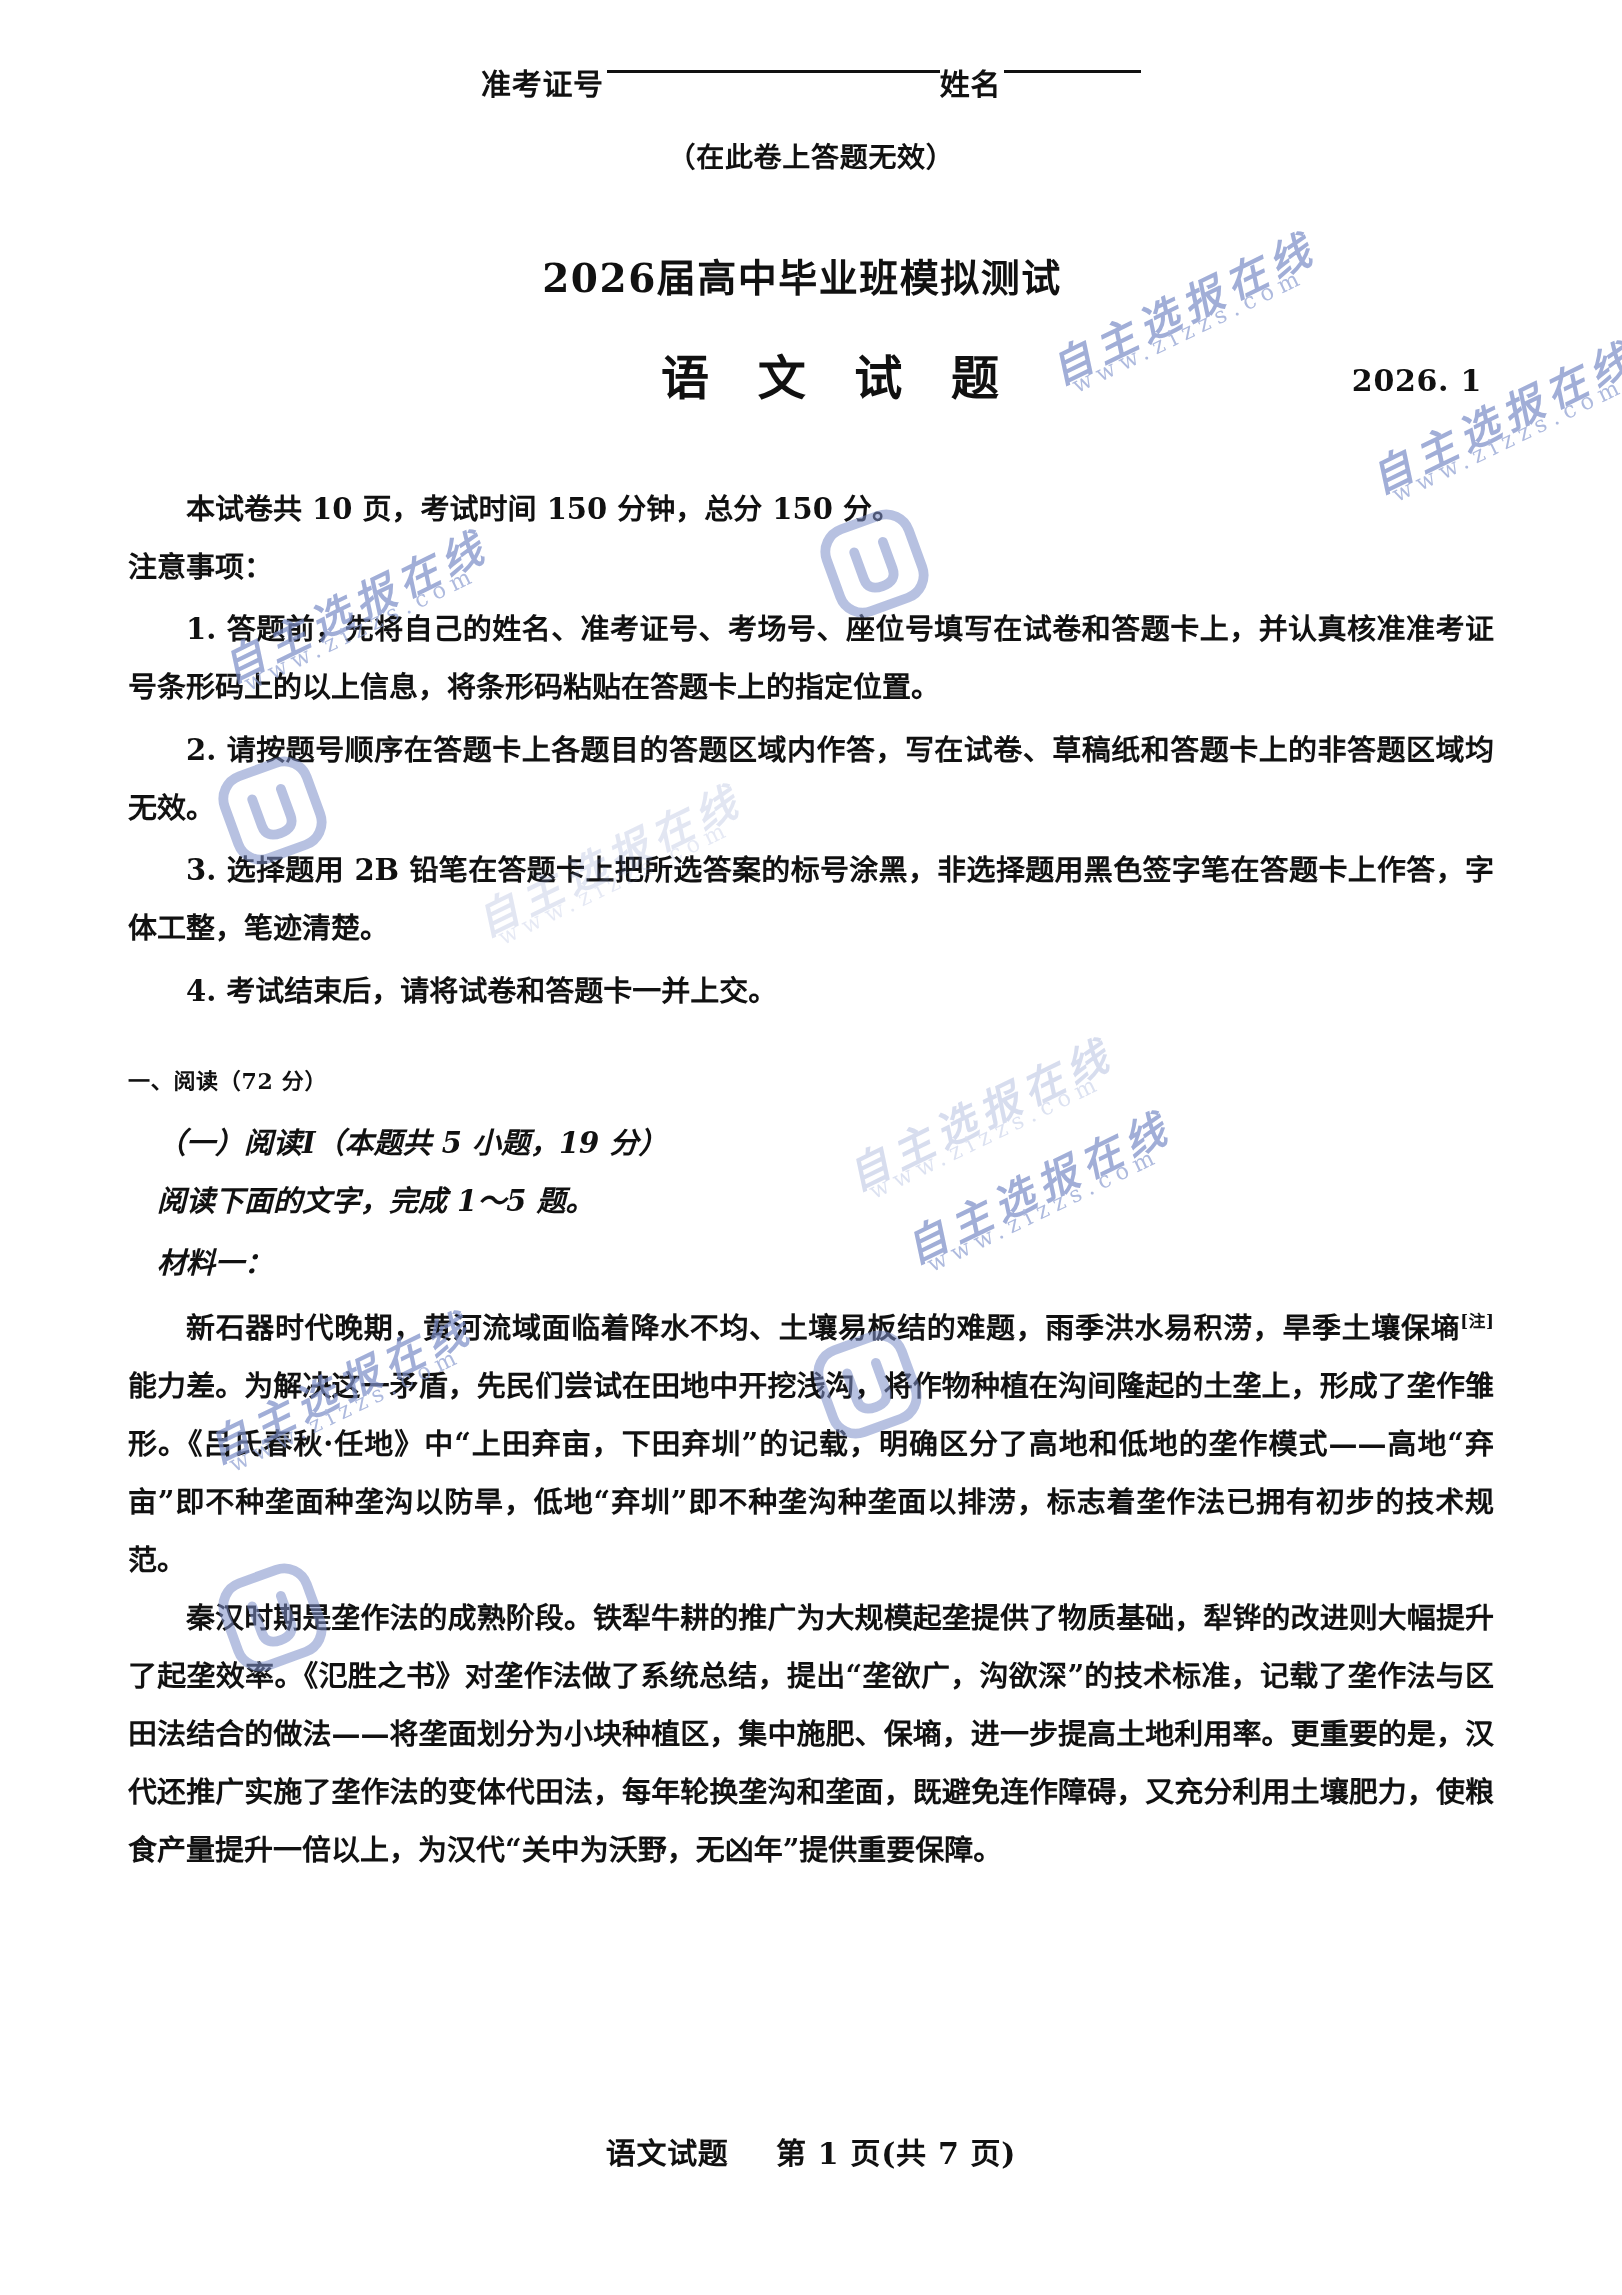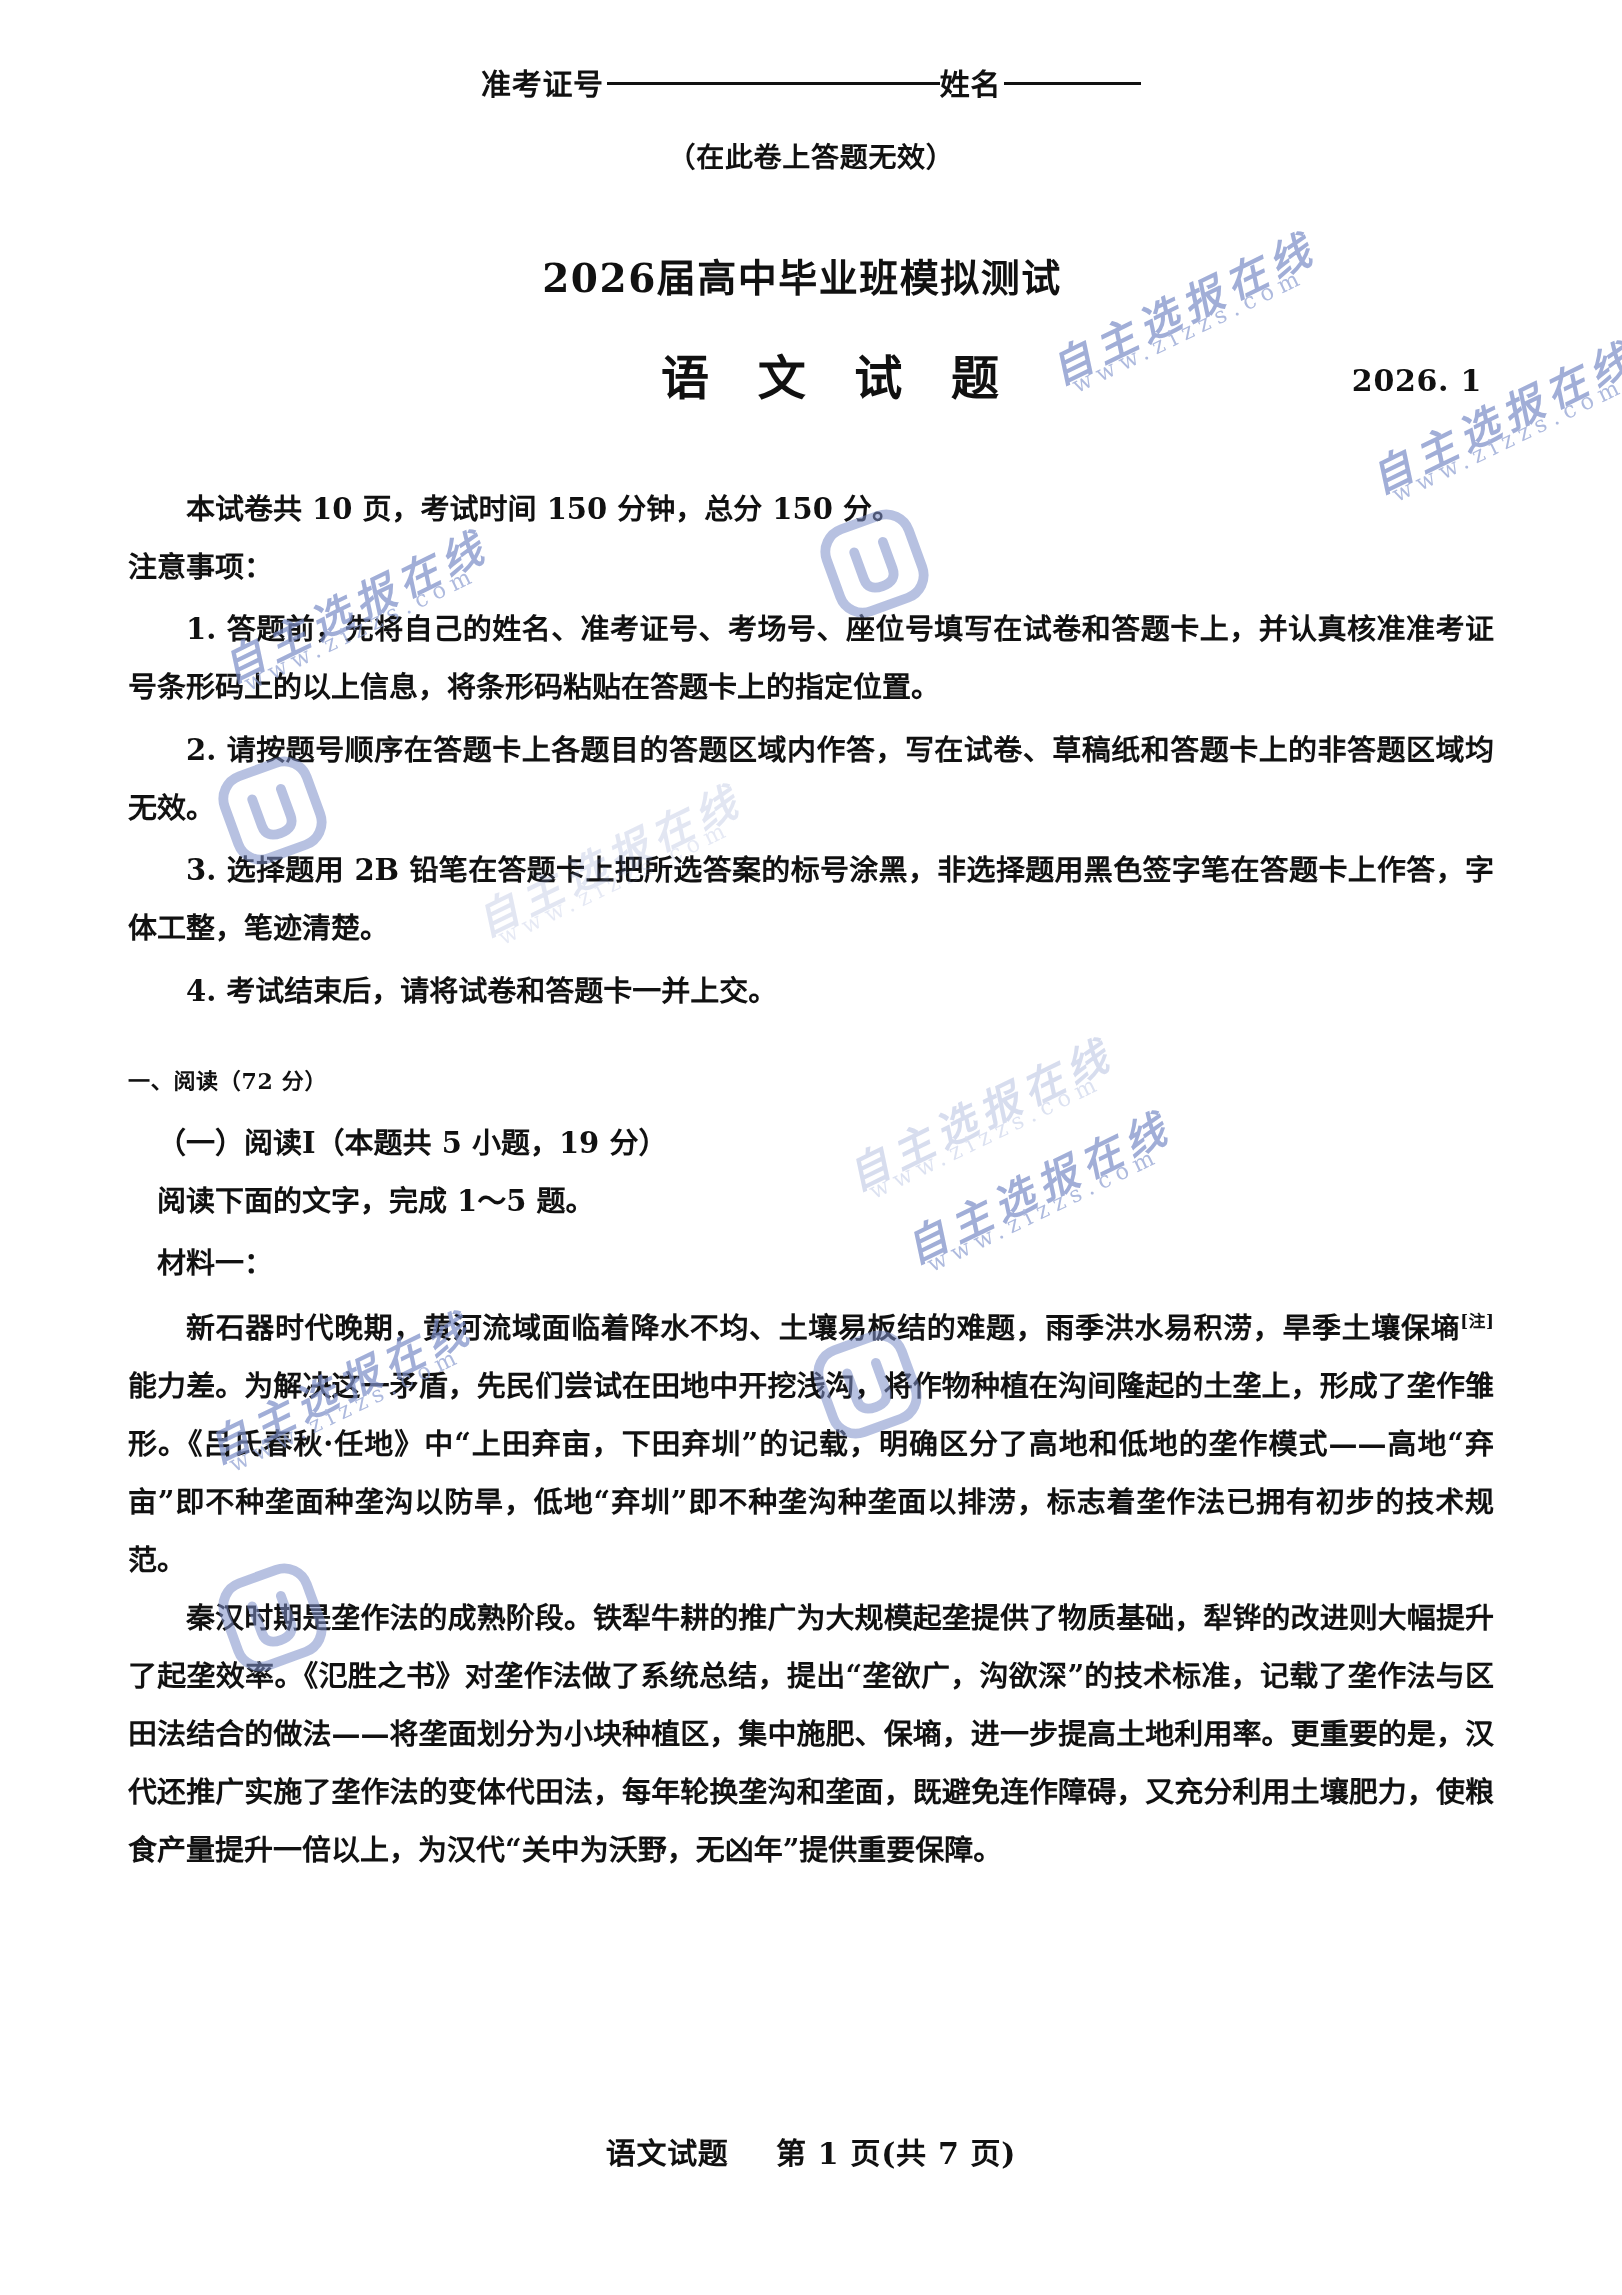--- a/index.html
+++ b/index.html
@@ -9,21 +9,21 @@
     font-family:"DejaVu Sans","Liberation Sans",sans-serif;
     color:#111111;
   }
   .page{
     position:absolute;inset:0;
     padding:0;
   }
   
   .idrow{
     position:absolute;left:0;right:0;top:70px;
-    display:flex;justify-content:center;align-items:center;
+    display:flex;justify-content:center;align-items:flex-start;
     gap:0;
   }
   .idlabel{
     font-size:30px;font-weight:700;letter-spacing:0.7px;
     line-height:1;white-space:nowrap;
   }
   .idrule{
     display:inline-block;height:0;border-bottom:3.6px solid #111;
     margin:0 0 2.9px 2.9px;
   }
@@ -56,21 +56,21 @@
 
   
   .body{
     position:absolute;left:128px;right:128px;top:480px;
     font-size:29px;line-height:58px;font-weight:700;
     font-family:"DejaVu Serif","Liberation Serif",serif;
     text-align:justify;text-justify:inter-ideograph;
   }
   .p{margin:0;}
   .indent{text-indent:58px;}
-  .indent-half{text-indent:29px;}
+  .indent-half{text-indent:29px;font-style:italic;}
   .gap-sm{margin-top:4.4px;}
   .gap-lg{margin-top:32px;}
   sup.note{font-size:16.7px;vertical-align:super;font-weight:700;}
 
   .sechead{font-size:22px;font-weight:700;letter-spacing:0.7px;}
 
   
   .footer{
     position:absolute;left:0;right:0;bottom:122px;
     text-align:center;font-size:30px;font-weight:700;letter-spacing:0.7px;

